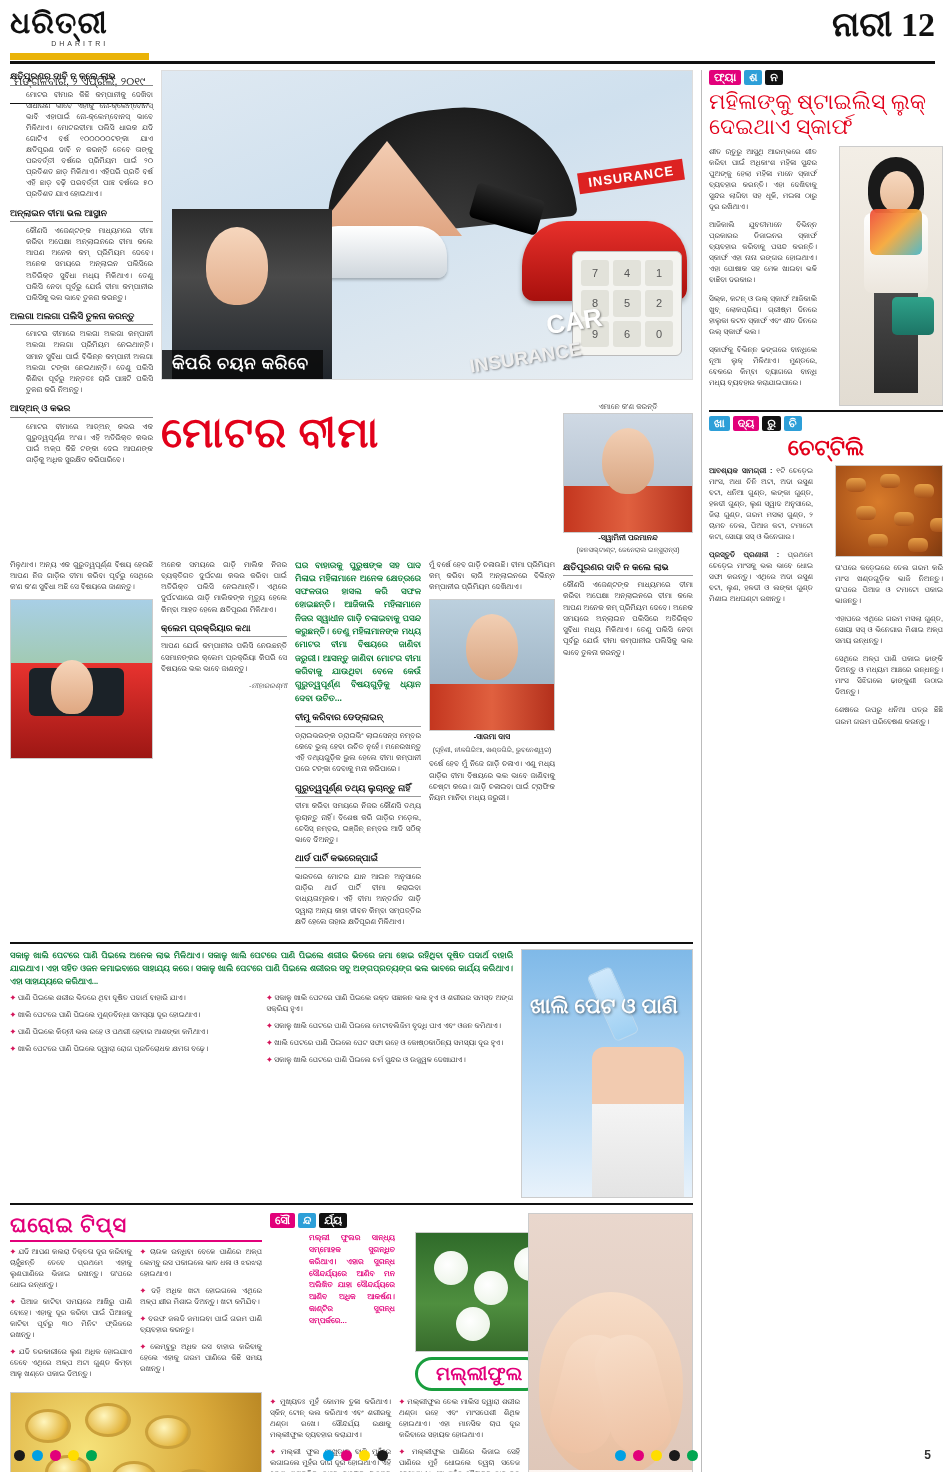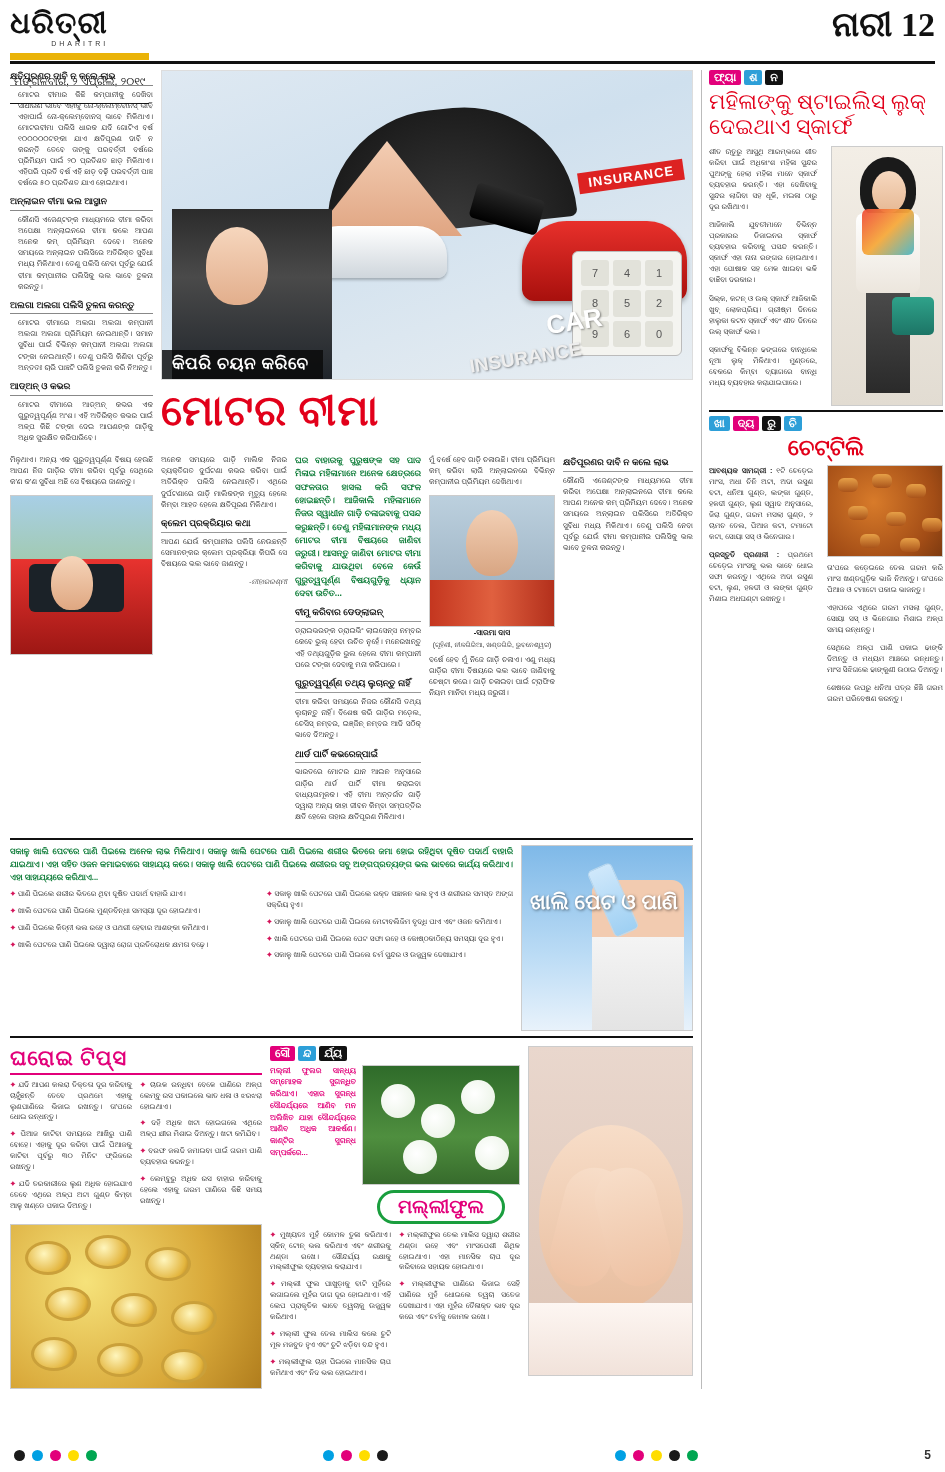--- a/index.html
+++ b/index.html
@@ -57,21 +57,21 @@
   .top-left {
     display: grid;
     grid-template-columns: 143px 532px;
     gap: 8px;
   }
   .microcol { font-size: 7.4px; line-height: 1.5; color: #222; text-align: justify; }
   .micro-head {
     font-weight: bold; font-size: 9px; color: #111;
     border-bottom: 1px solid #888; margin-bottom: 3px; padding-bottom: 1px;
   }
-  .micro-p { margin: 0 0 7px 8px; }
+  .micro-p { margin: 0 0 7px 16px; }
 
   
   .hero {
     position: relative; height: 310px; border: 1px solid #ddd; overflow:hidden;
     background: linear-gradient(160deg,#dfe9f2 0%, #cfe0ee 40%, #e9eef2 100%);
   }
   .hero .umbrella {
     position:absolute; right: 120px; top: 38px; width: 250px; height: 120px;
     background: radial-gradient(ellipse at 50% 100%, #3a3a3a 0%, #1d1d1d 70%, #111 100%);
     border-radius: 130px 130px 8px 8px;
@@ -203,21 +203,21 @@
   }
   .water-intro {
     color:#0a7a35; font-weight:bold; font-size: 8.4px; line-height:1.55;
     text-align: justify; margin-bottom: 5px; font-family: Liberation Serif, serif;
   }
   .water-cols { display:grid; grid-template-columns:1fr 1fr; gap:10px; }
   .bullet-list { font-size: 7.3px; line-height:1.5; color:#1a1a1a; }
   .bullet-list div { margin-bottom: 6px; text-align: justify; }
   .bullet-list .bp:before { content:"✦ "; color:#d4145a; }
   .water-photo {
-    position:relative; height: 186px; border:1px solid #ccc; overflow:hidden;
+    position:relative; height: 249px; border:1px solid #ccc; overflow:hidden;
     background: linear-gradient(180deg,#7fb9e8 0%, #bcdcf5 60%, #e8f2fb 100%);
   }
   .water-photo .girl {
     position:absolute; right: 8px; bottom: 0; width: 92px; height: 150px;
     background: linear-gradient(180deg,#f2cbb0 0%, #f2cbb0 38%, #f4f4f4 38%, #e4e4e4 100%);
     border-radius: 12px 12px 0 0;
   }
   .water-photo .bottle {
     position:absolute; right: 66px; top: 18px; width: 26px; height: 72px;
     background: linear-gradient(180deg,#cfe8fb,#9fd0f3); border-radius: 5px;
@@ -292,21 +292,21 @@
     padding: 1px 5px; border-radius: 2px;
   }
   .tagbox span.alt { background:#2d9fd8; }
   .tagbox span.alt2 { background:#111; }
   .r-headline {
     color:#e2001a; font-family:"Liberation Serif", serif; font-weight:normal;
     font-size: 22px; line-height: 1.15; margin: 2px 0 6px;
   }
   .r-body { font-size: 7.3px; line-height:1.52; text-align:justify; color:#1a1a1a; }
   .r-body p { margin: 0 0 7px; }
-  .r-split { display:grid; grid-template-columns: 108px 1fr; gap: 14px; }
+  .r-split { display:grid; grid-template-columns: 108px 1fr; gap: 22px; }
   .model-photo {
     height: 260px; border:1px solid #ccc; overflow:hidden; position:relative;
     background: linear-gradient(180deg,#f3eee6,#e2dcd2);
   }
   .model-photo .hair {
     position:absolute; left: 28px; top: 10px; width: 56px; height: 62px;
     border-radius: 50% 50% 40% 40%; background:#1a1a1a;
   }
   .model-photo .fc {
     position:absolute; left: 40px; top: 24px; width: 34px; height: 42px;
@@ -404,20 +404,28 @@
       </div>
 
       <div style="display:grid; grid-template-columns:143px 1fr 130px; gap:8px; align-items:flex-start;">
         <div class="microcol">
           <div class="micro-head">ଆଡ୍‌ଅନ୍ ଓ କଭର</div>
           <p class="micro-p">ମୋଟର ବୀମାରେ ଆଡ୍‌ଅନ୍ କଭର ଏକ ଗୁରୁତ୍ୱପୂର୍ଣ୍ଣ ଅଂଶ। ଏହି ଅତିରିକ୍ତ କଭର ପାଇଁ ଅଳ୍ପ କିଛି ଟଙ୍କା ଦେଇ ଆପଣଙ୍କ ଗାଡ଼ିକୁ ଅଧିକ ସୁରକ୍ଷିତ କରିପାରିବେ।</p>
         </div>
         <div>
           <div class="headline-red">ମୋଟର ବୀମା</div>
         </div>
+        <div>
+          <div style="font-size:7.4px;text-align:center;color:#333;margin-bottom:2px;">ଏମାନେ କ'ଣ କରନ୍ତି</div>
+          <div class="portrait">
+              <div class="shawl"></div>
+            </div>
+          <div class="byline-name">-ସ୍ୱାମିନୀ ପରମାନନ୍ଦ</div>
+          <div class="cap-small">(କନସଲ୍‌ଟାଣ୍ଟ, ଜେନେରାଲ ଇନ୍‌ସୁରାନ୍ସ)</div>
+        </div>
       </div>
 
       <div class="body-3col">
 
         <div>
           <div class="artcol">
             <p>ମିଳୁଥାଏ। ଅନ୍ୟ ଏକ ଗୁରୁତ୍ୱପୂର୍ଣ୍ଣ ବିଷୟ ହେଉଛି ଆପଣ ନିଜ ଗାଡ଼ିର ବୀମା କରିବା ପୂର୍ବରୁ ସେଥିରେ କ'ଣ କ'ଣ ସୁବିଧା ଅଛି ସେ ବିଷୟରେ ଜାଣନ୍ତୁ।</p>
           </div>
           <div class="photo-car">
             <div class="body"></div>
@@ -513,21 +521,21 @@
             <i style="left:150px;top:124px"></i>
           </div>
         </div>
 
         <div>
           <div class="tagbox">
             <span>ସୌ</span>
             <span class="alt">ନ୍ଦ</span>
             <span class="alt2">ର୍ଯ୍ୟ</span>
           </div>
-          <div style="display:grid;grid-template-columns:86px 1fr;gap:6px;">
+          <div style="display:grid;grid-template-columns:86px 1fr;gap:20px;margin-left:39px;">
             <div class="pink-lead">ମଲ୍ଲୀ ଫୁଲର ସାନ୍ଧ୍ୟ ସମ୍ମୋହକ ସୁଗନ୍ଧିତ କରିଥାଏ। ଏହାର ସୁଗନ୍ଧ ସୌନ୍ଦର୍ଯ୍ୟରେ ଆଣିବ ମନ ଅଲିଖିତ ଯାହା ସୌନ୍ଦର୍ଯ୍ୟରେ ଆଣିବ ଅଧିକ ଆକର୍ଷଣ। କାଣ୍ଟିର ସୁଗନ୍ଧ ସମ୍ପର୍କରେ...</div>
             <div>
               <div class="flower-photo">
                 <b style="left:18px;top:18px"></b>
                 <b style="left:58px;top:38px"></b>
                 <b style="left:98px;top:14px"></b>
                 <b style="left:40px;top:74px"></b>
                 <b style="left:112px;top:70px"></b>
               </div>
               <div style="text-align:center;margin-top:5px;">

